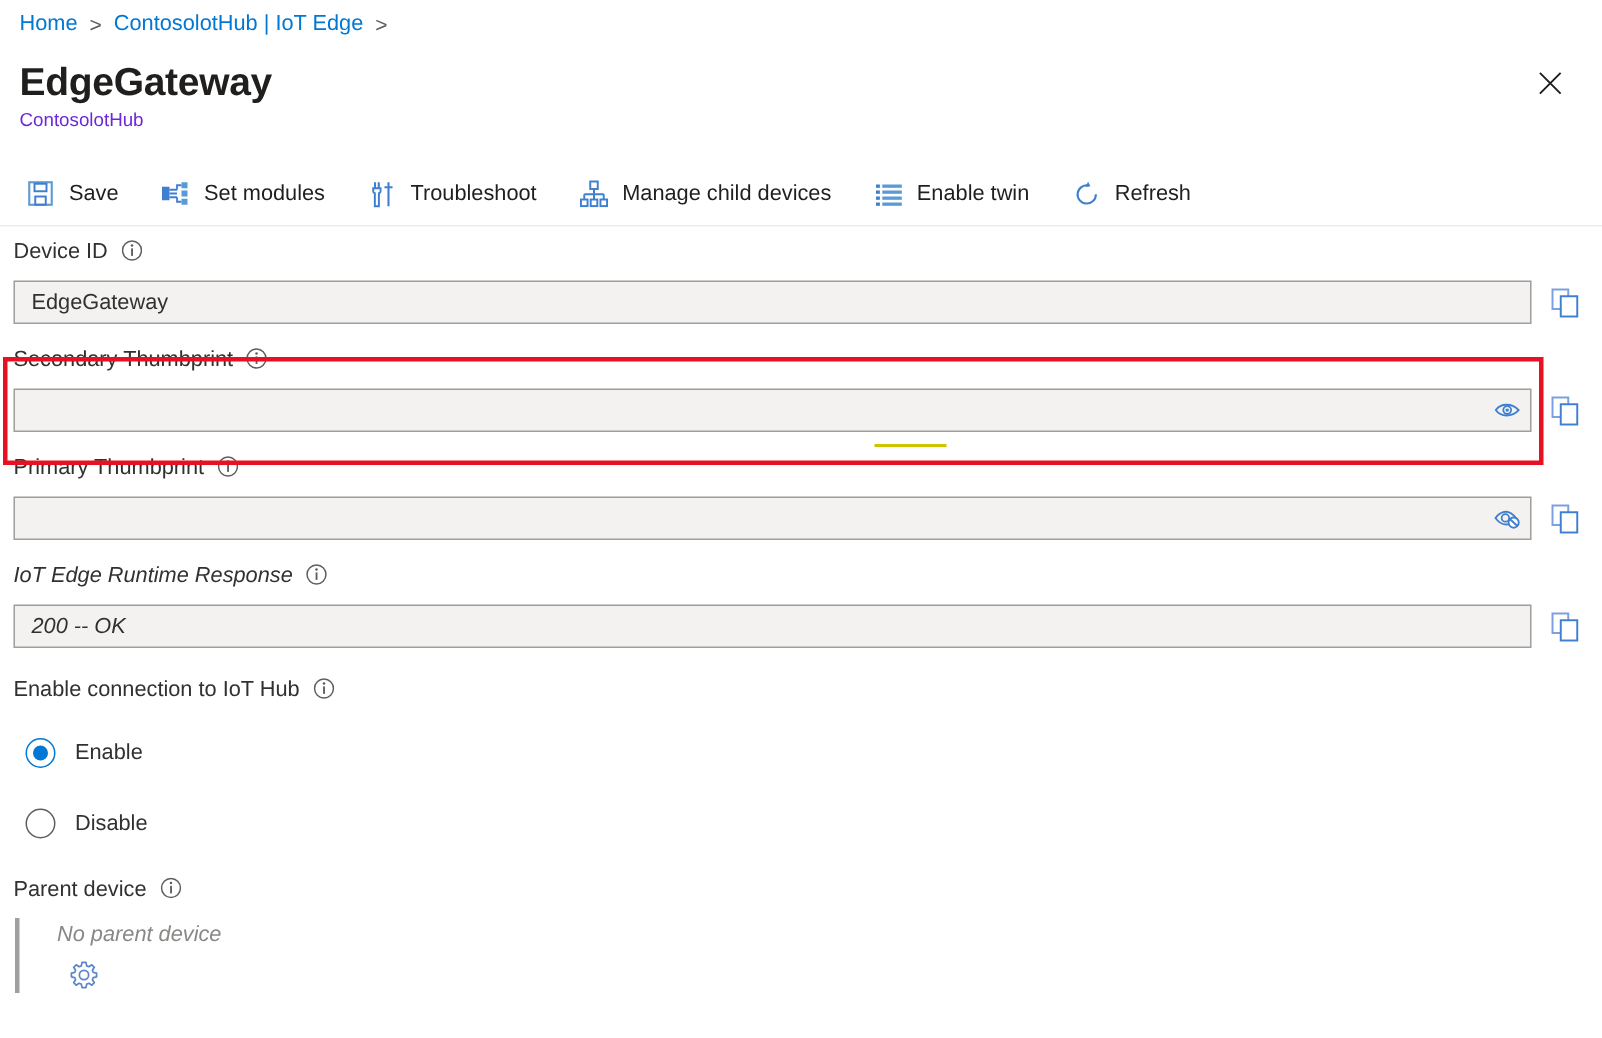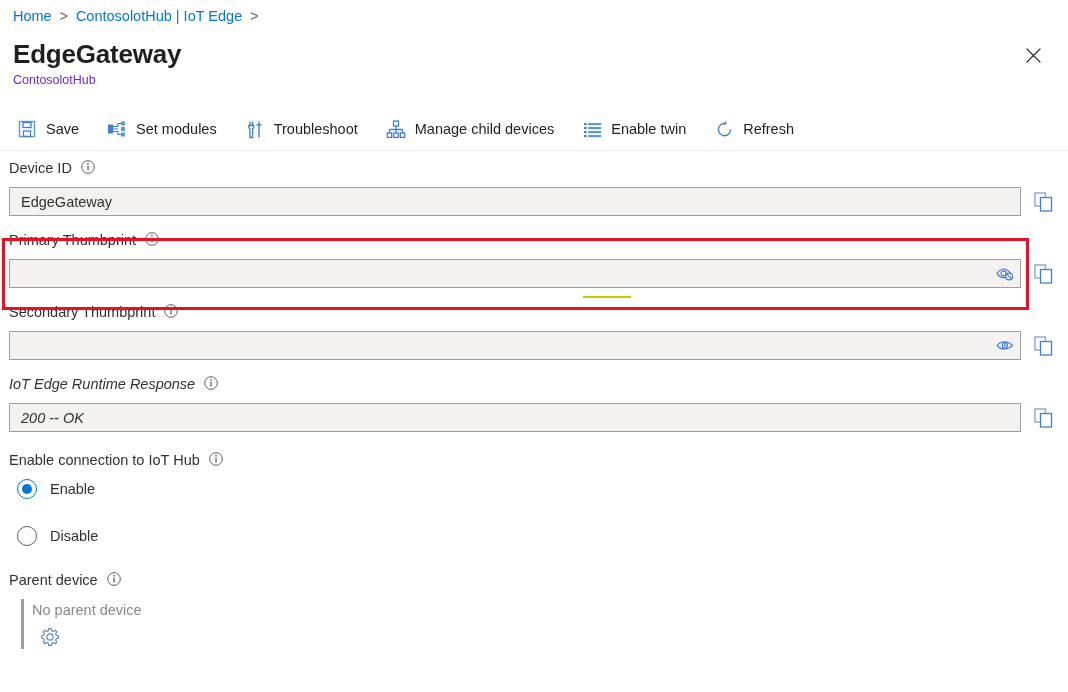--- a/index.html
+++ b/index.html
@@ -237,23 +237,24 @@
   }
   .radio-label {
     font-size: 14.5px;
     color: #323130;
     margin-left: 13px;
   }
 
   
   .parent-block {
     position: relative;
-    margin-left: 21px;
-    padding-left: 11px;
+    margin-left: 10px;
+    padding-left: 28px;
     margin-top: 5px;
+    font-style: italic;
   }
   .parent-bar {
     position: absolute;
     left: 0;
     top: 0;
     width: 3px;
     height: 50px;
     background: #a19f9d;
   }
   .parent-empty {
@@ -396,20 +397,51 @@
         <svg width="19" height="20" viewBox="0 0 19 20">
           <rect x="1" y="1" width="10.5" height="13" fill="none" stroke="#7a9ee0" stroke-width="1.3"></rect>
           <rect x="6.5" y="5.5" width="11" height="13.5" fill="#ffffff" stroke="#3f7fd0" stroke-width="1.3"></rect>
         </svg>
       </div>
     </div>
   </div>
 
   <div class="field" style="margin-top:16px;">
     <div class="field-label-row">
+      <span class="field-label">Secondary Thumbprint</span>
+      <span class="info-ico">
+        <svg width="14" height="14" viewBox="0 0 14 14">
+          <circle cx="7" cy="7" r="6.3" fill="none" stroke="#605e5c" stroke-width="1"></circle>
+          <circle cx="7" cy="3.7" r="0.85" fill="#605e5c"></circle>
+          <rect x="6.4" y="5.6" width="1.25" height="5" fill="#605e5c"></rect>
+        </svg>
+      </span>
+    </div>
+    <div class="input-row">
+      <div class="textbox">
+        <span class="textbox-value"></span>
+        <span class="reveal-btn">
+          <svg width="19" height="15" viewBox="0 0 19 15">
+            <path d="M1.2 7.4 C4.4 2.6 12.2 2.6 16.4 7.4 C12.2 12.2 4.4 12.2 1.2 7.4 Z" fill="none" stroke="#3f7fd0" stroke-width="1.25"></path>
+            <circle cx="8.8" cy="7.4" r="2.6" fill="none" stroke="#3f7fd0" stroke-width="1.2"></circle>
+            <circle cx="8.8" cy="7.4" r="1.15" fill="#3f7fd0"></circle>
+          </svg>
+        </span>
+      </div>
+      <div class="copy-btn">
+        <svg width="19" height="20" viewBox="0 0 19 20">
+          <rect x="1" y="1" width="10.5" height="13" fill="none" stroke="#7a9ee0" stroke-width="1.3"></rect>
+          <rect x="6.5" y="5.5" width="11" height="13.5" fill="#ffffff" stroke="#3f7fd0" stroke-width="1.3"></rect>
+        </svg>
+      </div>
+    </div>
+  </div>
+
+  <div class="field" style="margin-top:16px;">
+    <div class="field-label-row">
       <span class="field-label">Primary Thumbprint</span>
       <span class="info-ico">
         <svg width="14" height="14" viewBox="0 0 14 14">
           <circle cx="7" cy="7" r="6.3" fill="none" stroke="#605e5c" stroke-width="1"></circle>
           <circle cx="7" cy="3.7" r="0.85" fill="#605e5c"></circle>
           <rect x="6.4" y="5.6" width="1.25" height="5" fill="#605e5c"></rect>
         </svg>
       </span>
     </div>
     <div class="input-row">
@@ -426,51 +458,20 @@
       </div>
       <div class="copy-btn">
         <svg width="19" height="20" viewBox="0 0 19 20">
           <rect x="1" y="1" width="10.5" height="13" fill="none" stroke="#7a9ee0" stroke-width="1.3"></rect>
           <rect x="6.5" y="5.5" width="11" height="13.5" fill="#ffffff" stroke="#3f7fd0" stroke-width="1.3"></rect>
         </svg>
       </div>
     </div>
   </div>
 
-  <div class="field" style="margin-top:16px;">
-    <div class="field-label-row">
-      <span class="field-label">Secondary Thumbprint</span>
-      <span class="info-ico">
-        <svg width="14" height="14" viewBox="0 0 14 14">
-          <circle cx="7" cy="7" r="6.3" fill="none" stroke="#605e5c" stroke-width="1"></circle>
-          <circle cx="7" cy="3.7" r="0.85" fill="#605e5c"></circle>
-          <rect x="6.4" y="5.6" width="1.25" height="5" fill="#605e5c"></rect>
-        </svg>
-      </span>
-    </div>
-    <div class="input-row">
-      <div class="textbox">
-        <span class="textbox-value"></span>
-        <span class="reveal-btn">
-          <svg width="19" height="15" viewBox="0 0 19 15">
-            <path d="M1.2 7.4 C4.4 2.6 12.2 2.6 16.4 7.4 C12.2 12.2 4.4 12.2 1.2 7.4 Z" fill="none" stroke="#3f7fd0" stroke-width="1.25"></path>
-            <circle cx="8.8" cy="7.4" r="2.6" fill="none" stroke="#3f7fd0" stroke-width="1.2"></circle>
-            <circle cx="8.8" cy="7.4" r="1.15" fill="#3f7fd0"></circle>
-          </svg>
-        </span>
-      </div>
-      <div class="copy-btn">
-        <svg width="19" height="20" viewBox="0 0 19 20">
-          <rect x="1" y="1" width="10.5" height="13" fill="none" stroke="#7a9ee0" stroke-width="1.3"></rect>
-          <rect x="6.5" y="5.5" width="11" height="13.5" fill="#ffffff" stroke="#3f7fd0" stroke-width="1.3"></rect>
-        </svg>
-      </div>
-    </div>
-  </div>
-
   <div class="field" style="margin-top:16px;font-style:italic;">
     <div class="field-label-row">
       <span class="field-label">IoT Edge Runtime Response</span>
       <span class="info-ico">
         <svg width="14" height="14" viewBox="0 0 14 14">
           <circle cx="7" cy="7" r="6.3" fill="none" stroke="#605e5c" stroke-width="1"></circle>
           <circle cx="7" cy="3.7" r="0.85" fill="#605e5c"></circle>
           <rect x="6.4" y="5.6" width="1.25" height="5" fill="#605e5c"></rect>
         </svg>
       </span>
@@ -492,21 +493,21 @@
     <div class="field-label-row">
       <span class="field-label">Enable connection to IoT Hub</span>
       <span class="info-ico">
         <svg width="14" height="14" viewBox="0 0 14 14">
           <circle cx="7" cy="7" r="6.3" fill="none" stroke="#605e5c" stroke-width="1"></circle>
           <circle cx="7" cy="3.7" r="0.85" fill="#605e5c"></circle>
           <rect x="6.4" y="5.6" width="1.25" height="5" fill="#605e5c"></rect>
         </svg>
       </span>
     </div>
-    <div class="radio-row" style="align-items:center;">
+    <div class="radio-row" style="margin-top:13px;align-items:center;">
       <span class="radio checked"></span>
       <span class="radio-label">Enable</span>
     </div>
     <div class="radio-row" style="margin-top:17px;">
       <span class="radio"></span>
       <span class="radio-label">Disable</span>
     </div>
   </div>
 
   <div class="field" style="margin-top:21px;">

